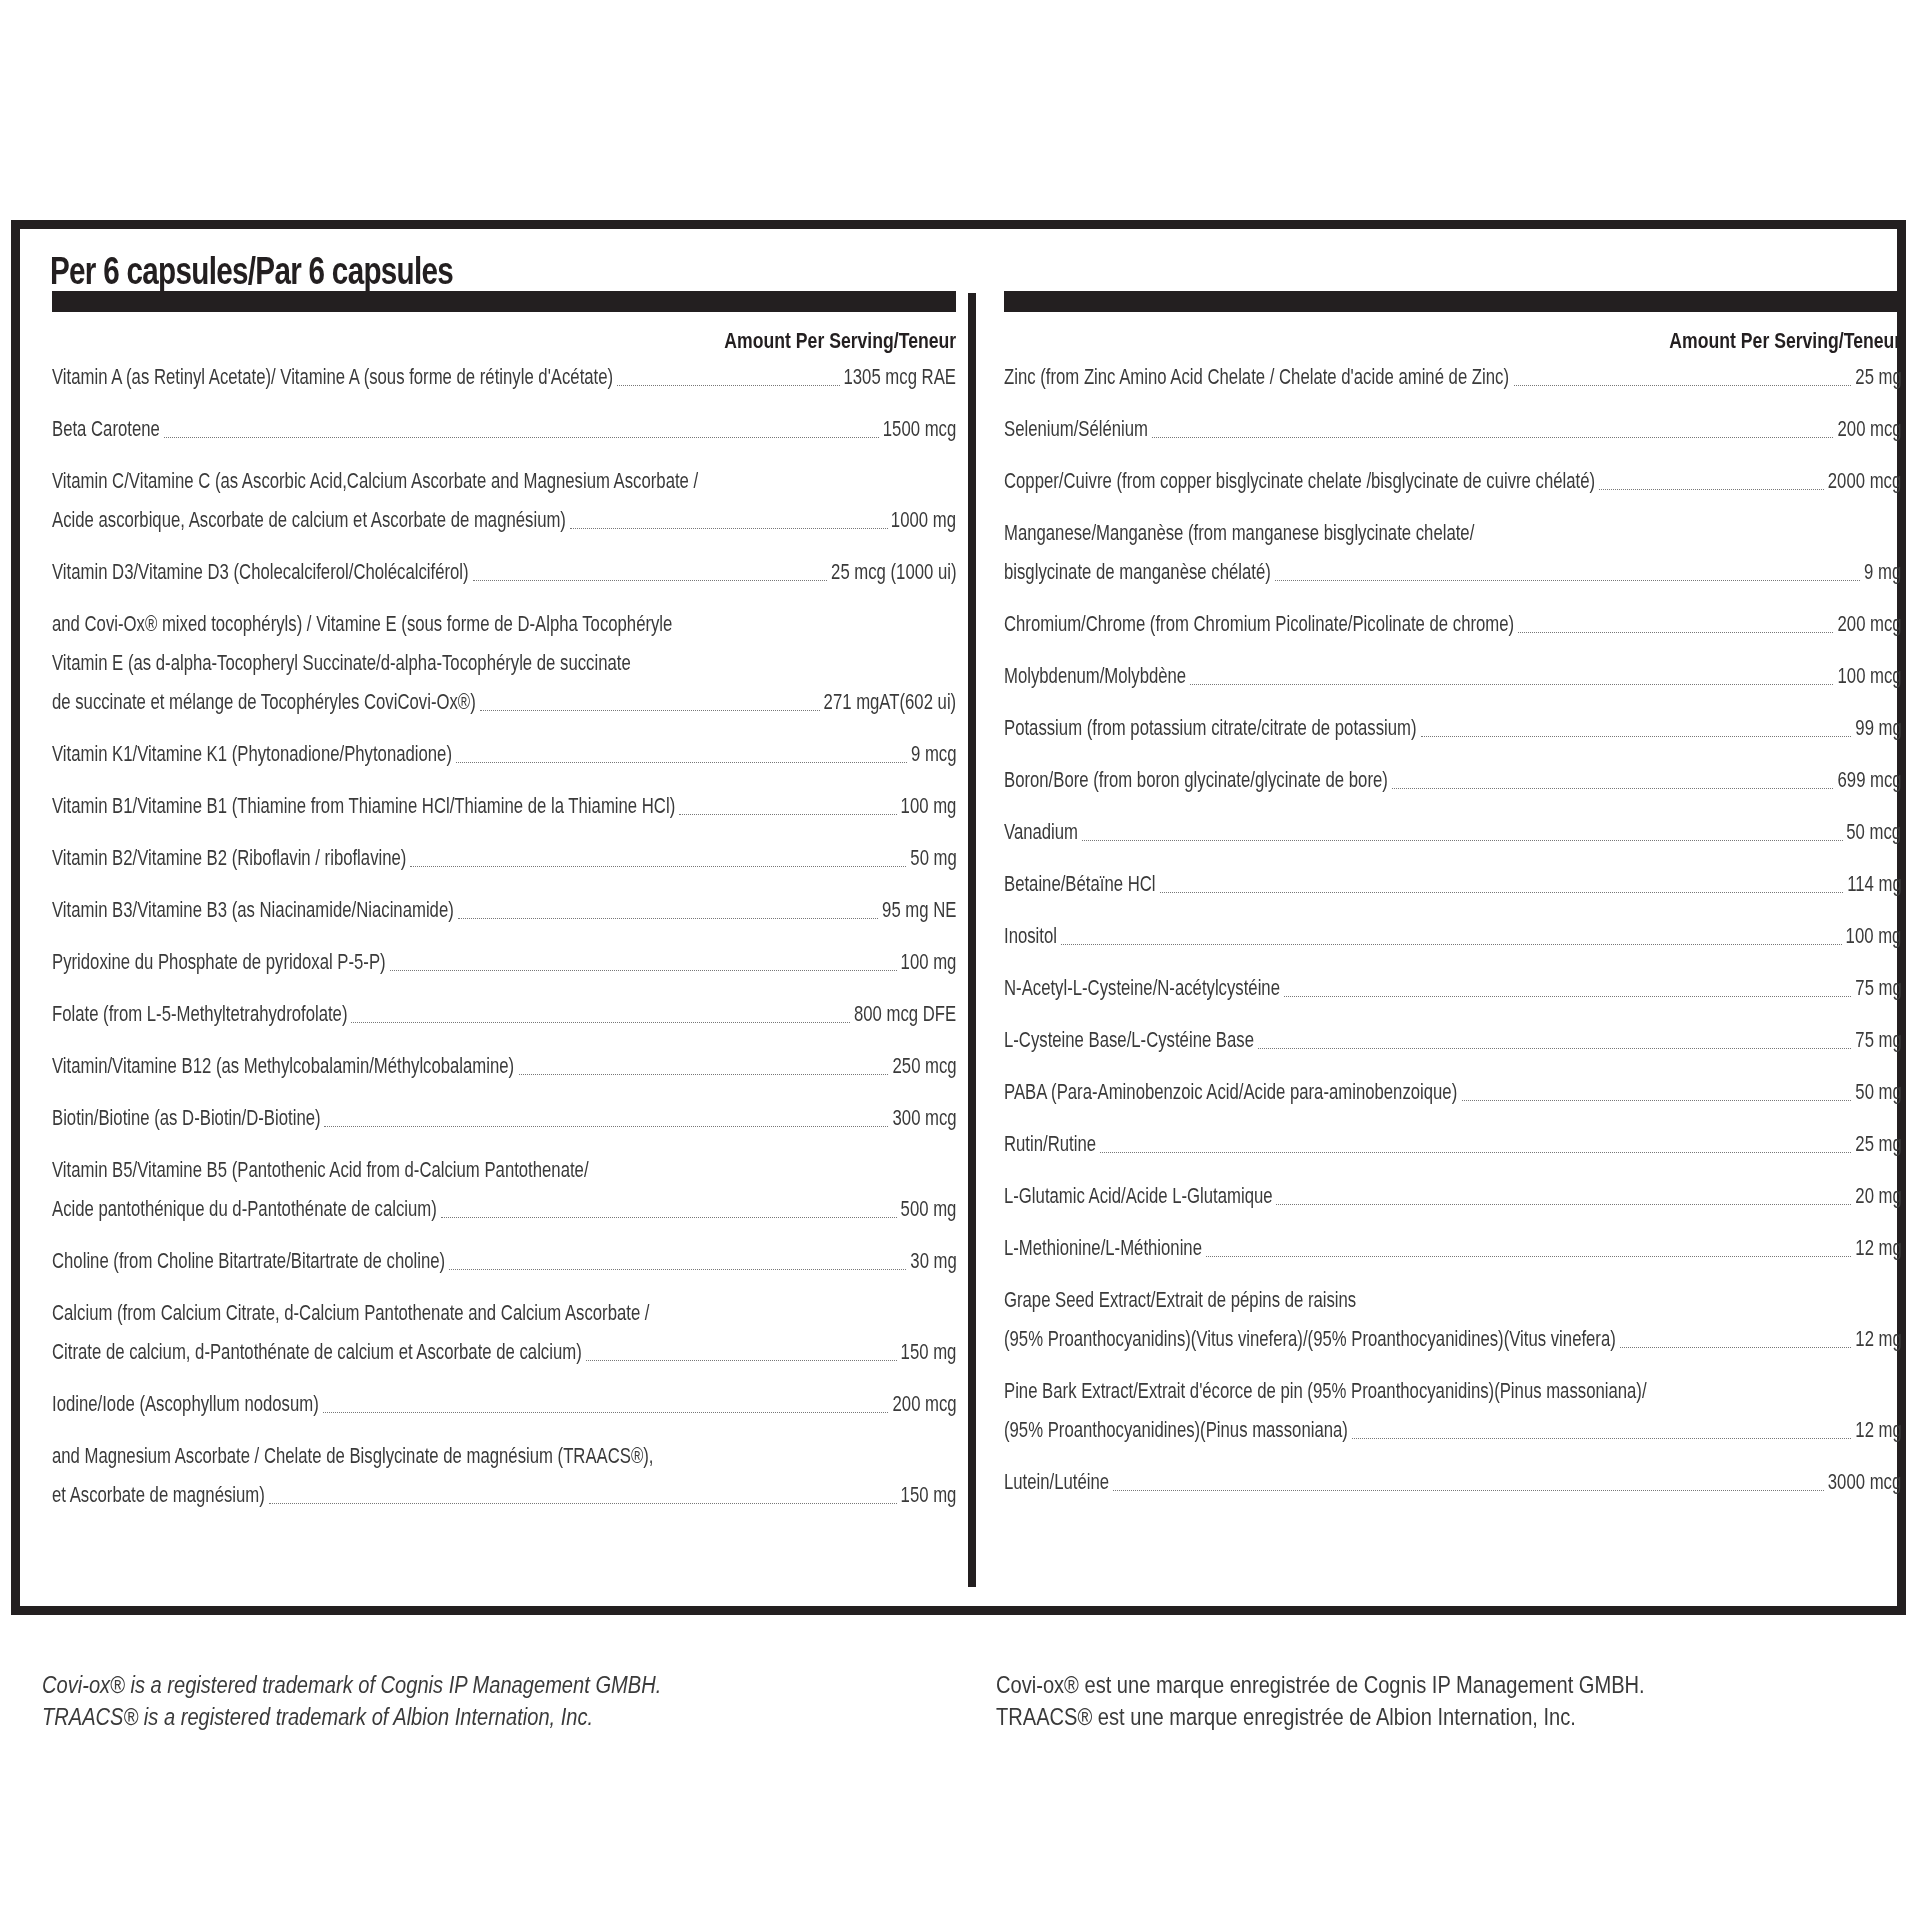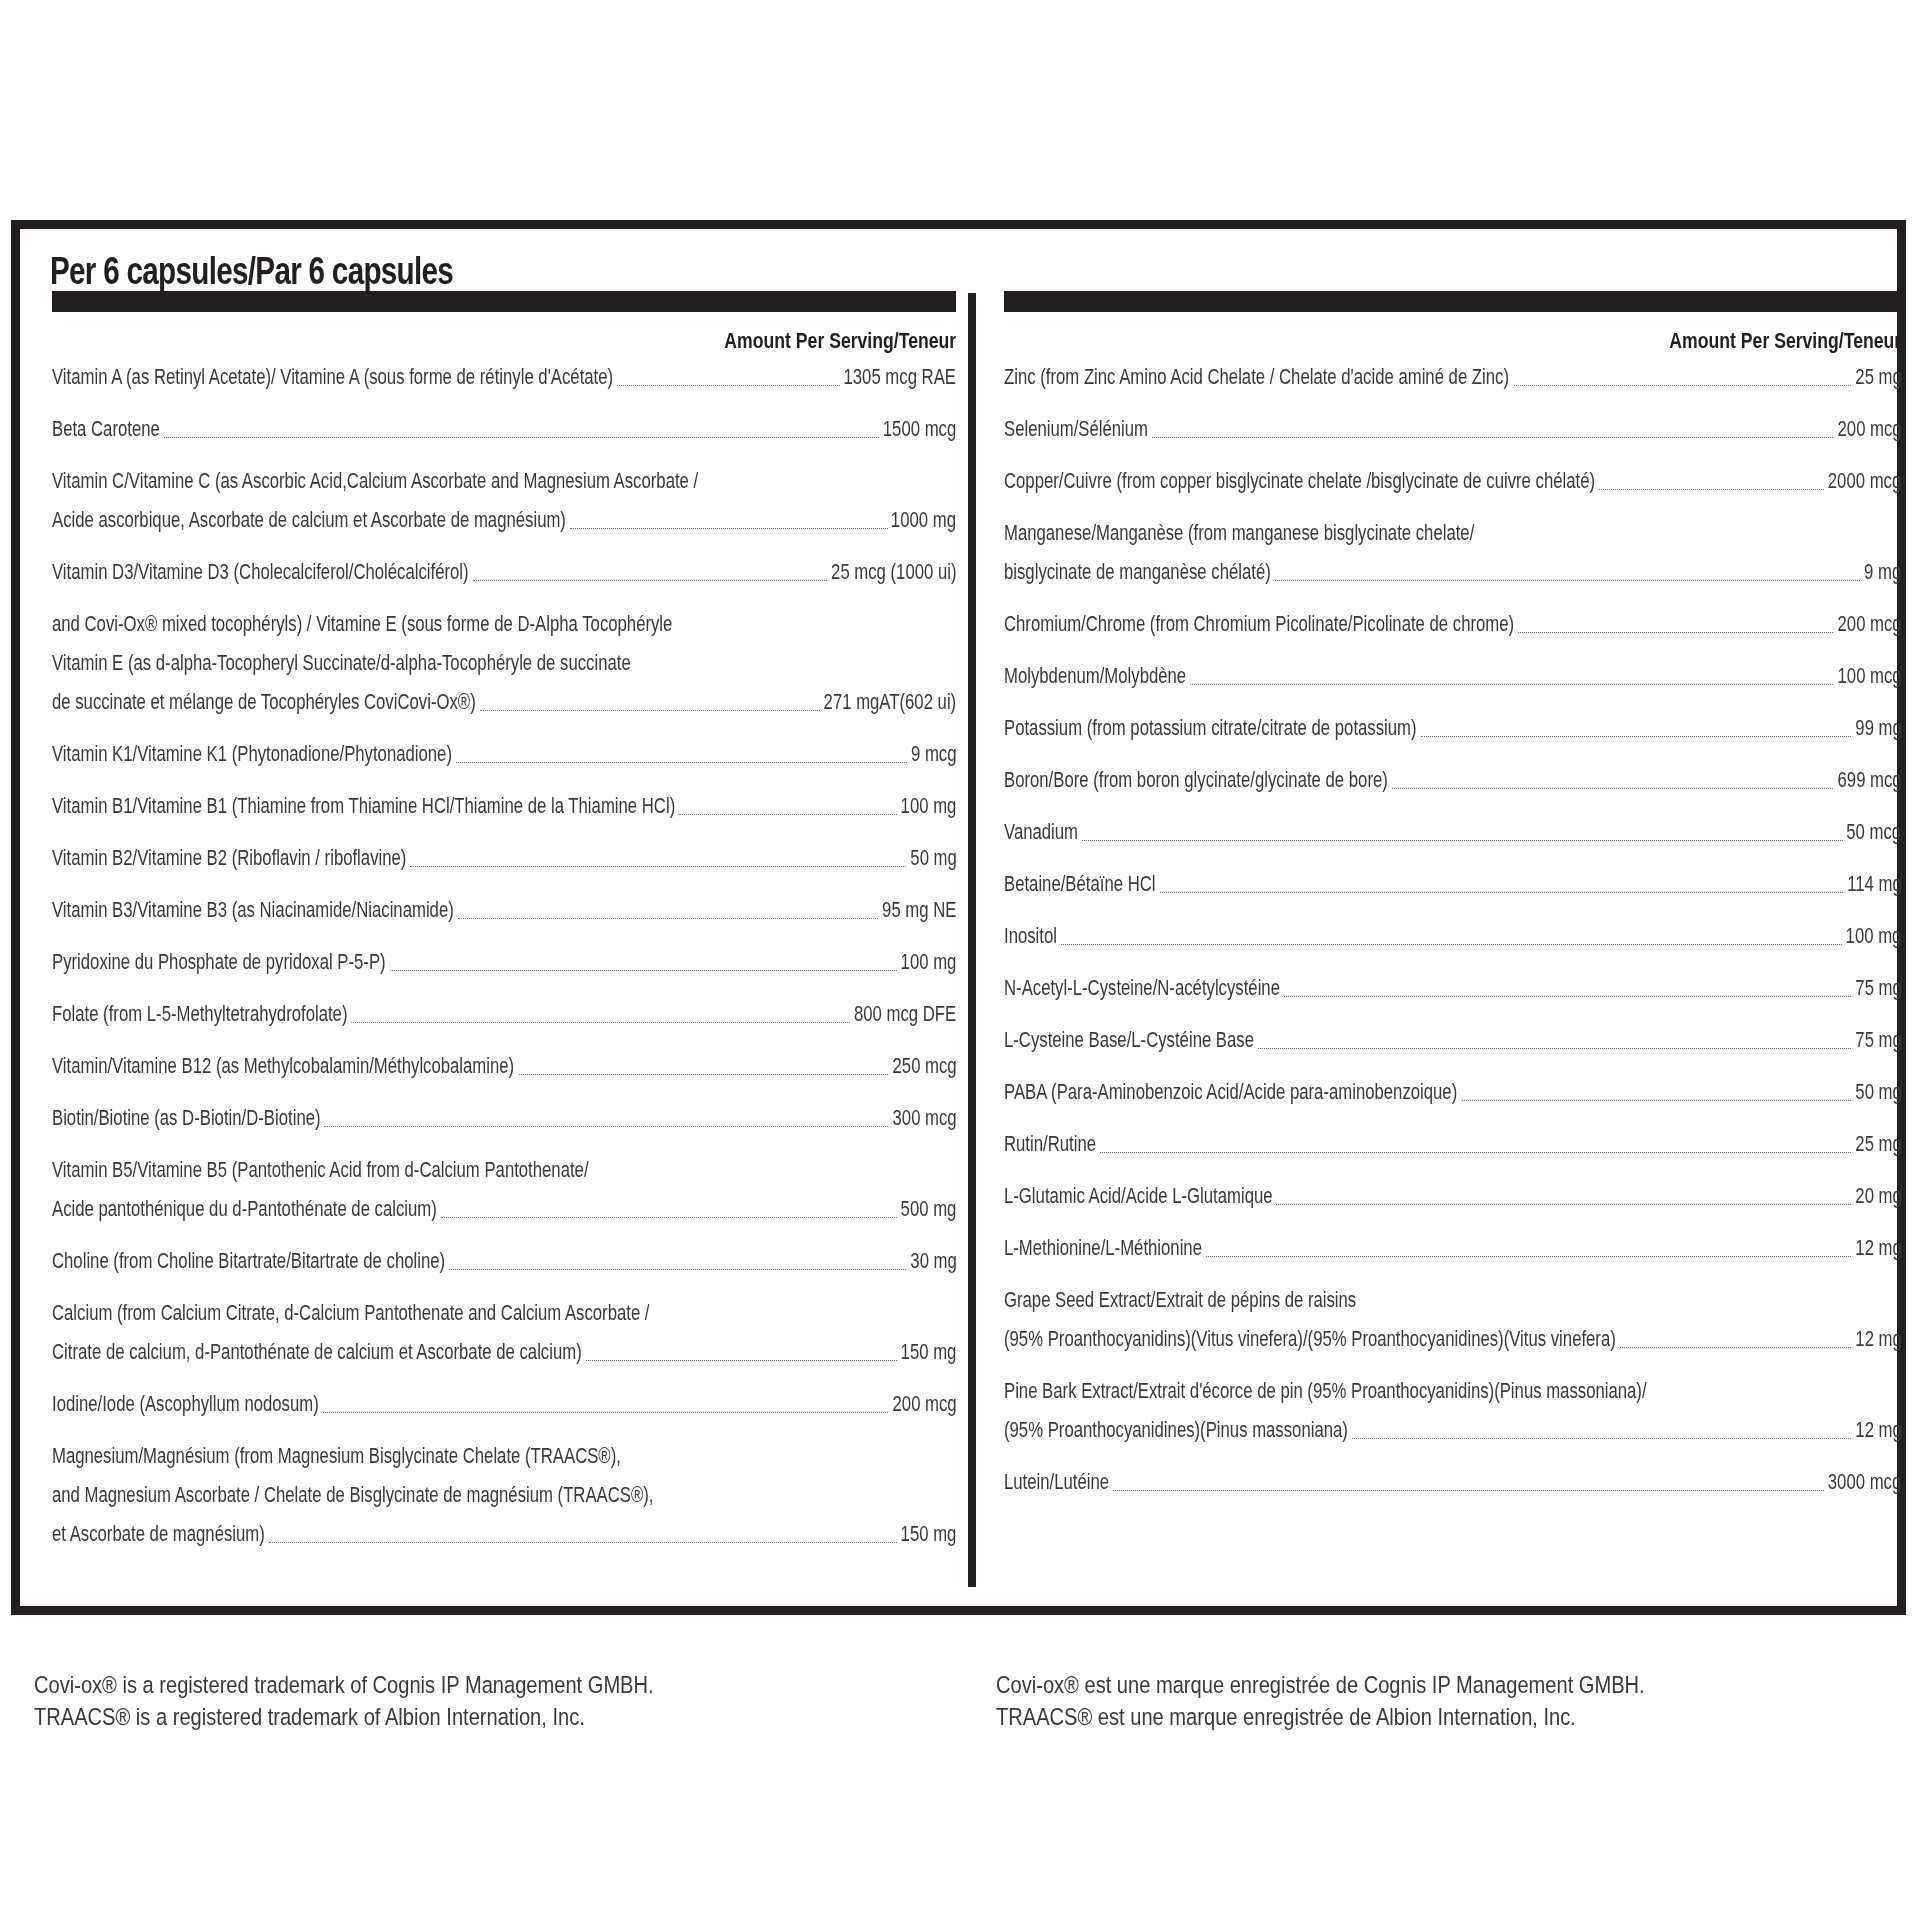--- a/index.html
+++ b/index.html
@@ -45,21 +45,21 @@
     flex: 1; border-bottom: 1.9px dotted #777; margin: 0 3.8px 10.4px 3.8px; min-width: 19px;
   }
   .row .amt {
     white-space: nowrap; display: inline-block; transform: scaleX(0.74); transform-origin: right center;
   }
   .row.gap { margin-bottom: 13px; }
   .footer {
     position: absolute; top: 1669px; font-size: 24.5px; line-height: 32px; color: #3a3a3a;
   }
   .footer .fline { white-space: nowrap; display: block; transform: scaleX(0.82); transform-origin: left center; }
-  .footer.left { left: 34px; }
+  .footer.left { left: 42px; font-style: italic; }
   .footer.right { left: 996px; }
 </style>
 </head>
 <body>
 
 <div class="panel">
   <h1 class="title">Per 6 capsules/Par 6 capsules</h1>
 
   <div class="col left">
     <div class="bar"></div>
@@ -193,23 +193,20 @@
           </div>
         </div>
         <div class="row gap">
           <div class="line">
             <span class="txt" style="margin-right: -94px;">Iodine/Iode (Ascophyllum nodosum)</span>
             <span class="lead"></span>
             <span class="amt" style="margin-left: -22.5px;">200 mcg</span>
           </div>
         </div>
         <div class="row gap">
-          <div class="line">
-            <span class="txt" style="margin-right: -200px;">Magnesium/Magnésium (from Magnesium Bisglycinate Chelate (TRAACS®),</span>
-          </div>
           <div class="line">
             <span class="txt" style="margin-right: -211px;">and Magnesium Ascorbate / Chelate de Bisglycinate de magnésium (TRAACS®),</span>
           </div>
           <div class="line">
             <span class="txt" style="margin-right: -75px;">et Ascorbate de magnésium)</span>
             <span class="lead"></span>
             <span class="amt" style="margin-left: -19.6px;">150 mg</span>
           </div>
         </div>
       </div>

